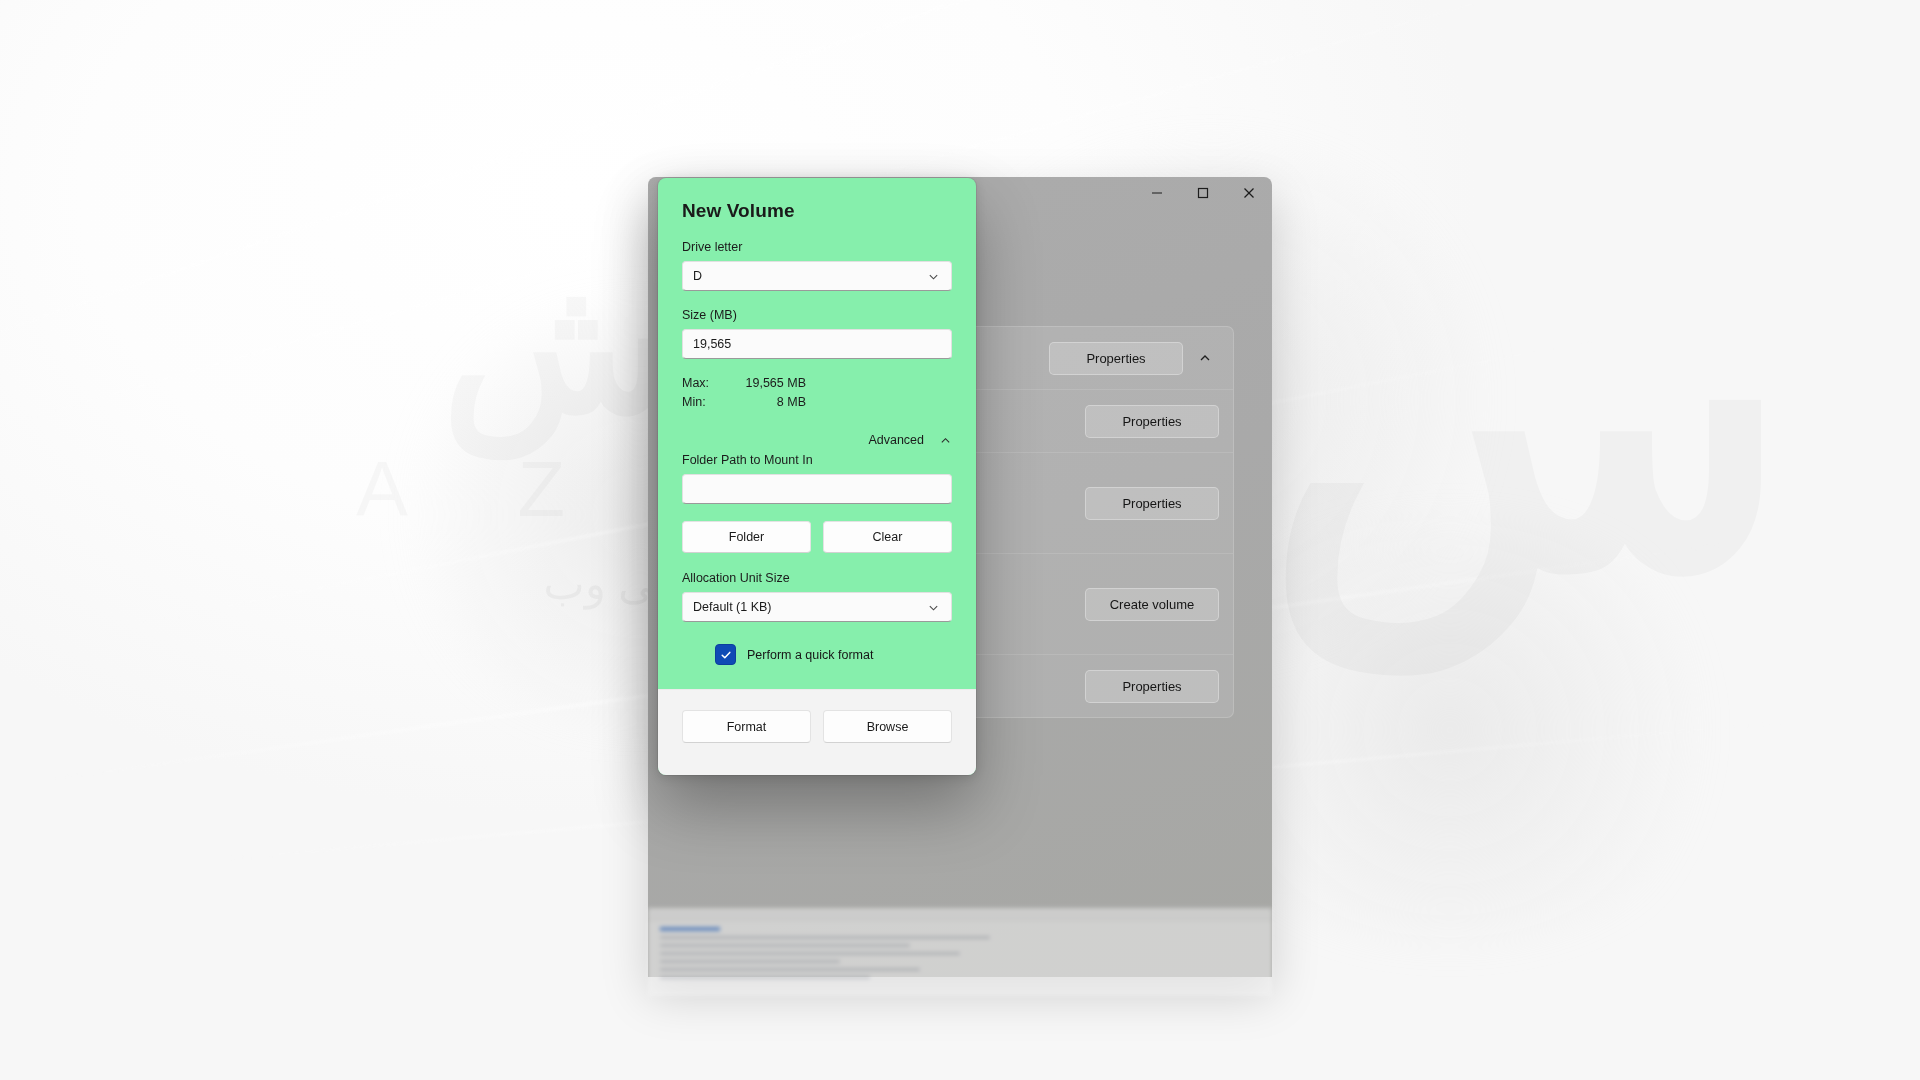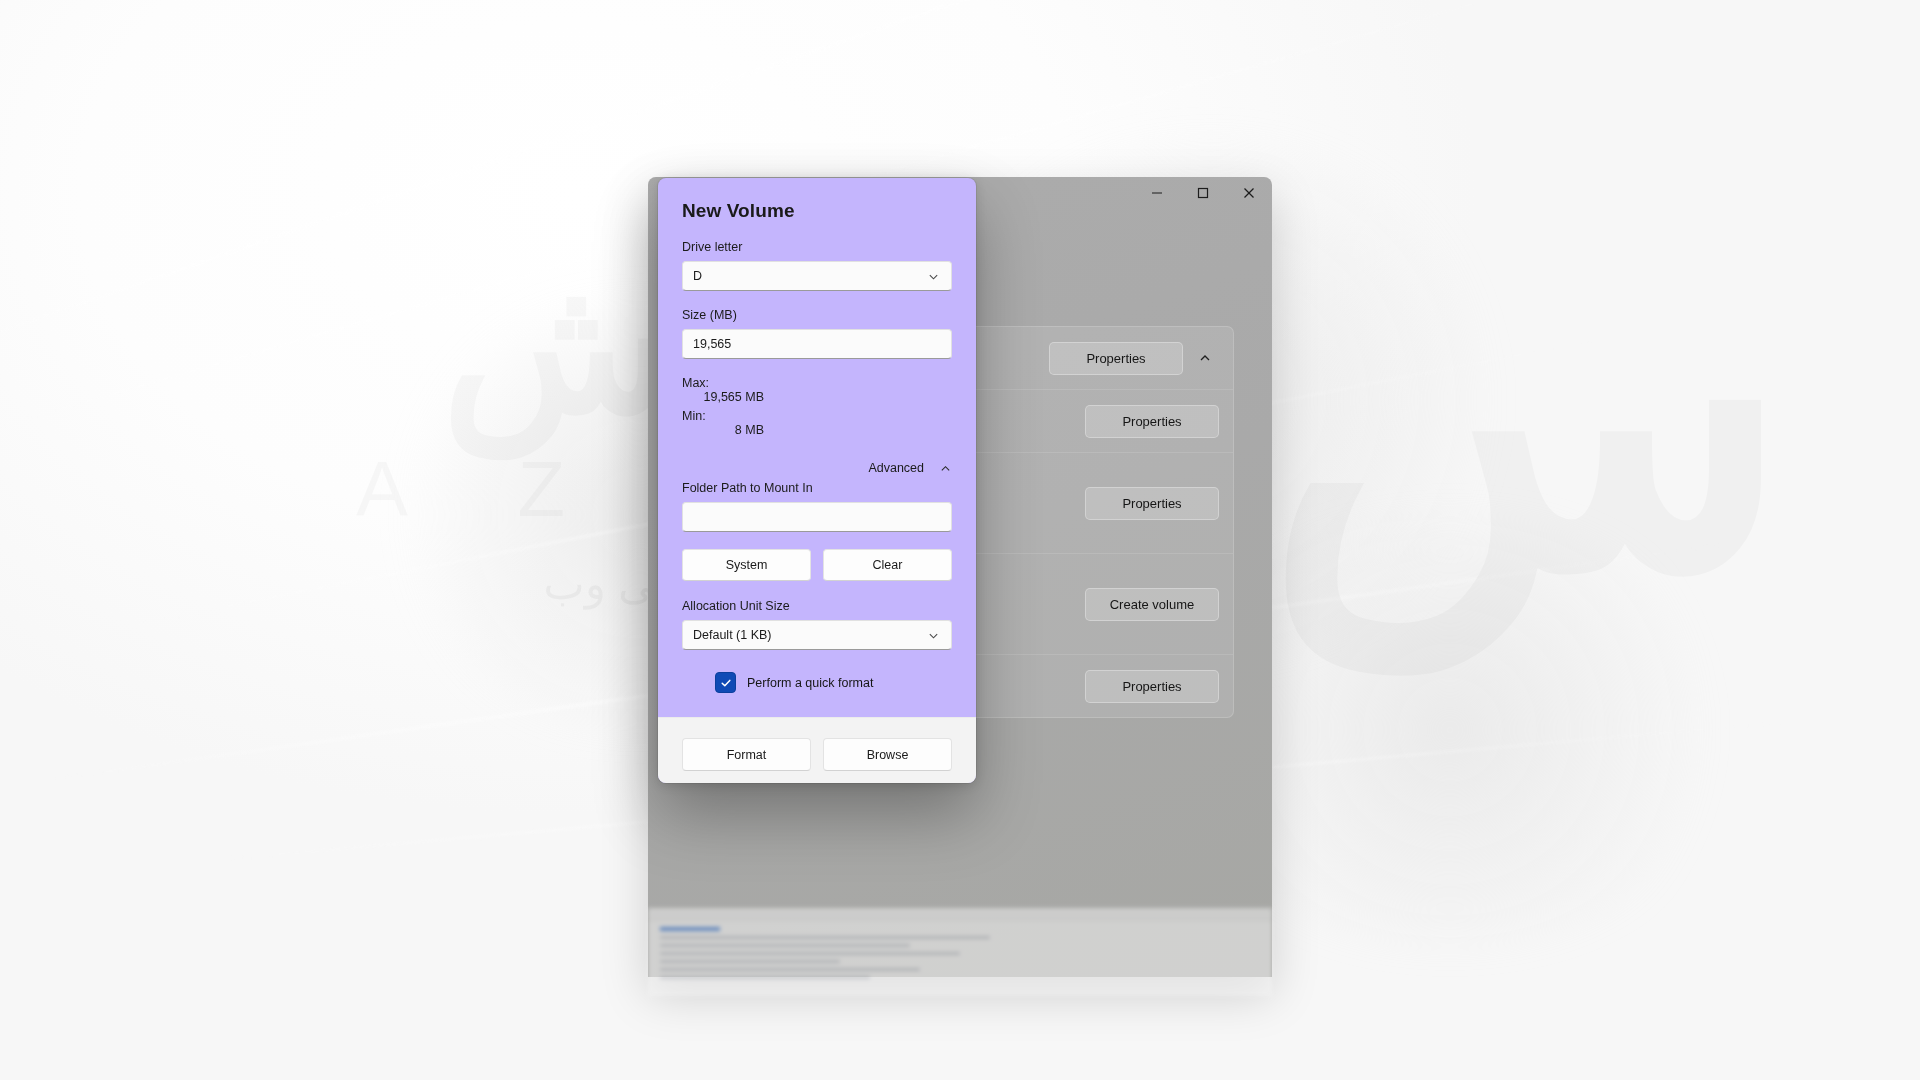--- a/index.html
+++ b/index.html
@@ -189,21 +189,21 @@
   .doc-tabbar { height: 12px; background: #ebebeb; border-bottom: 1px solid #dcdcdc; }
   .doc-line { height: 3px; background: #b9bcc4; margin: 5px 0 0 12px; border-radius: 1px; }
   .doc-accent { height: 4px; width: 60px; background: #2f6fd0; margin: 6px 0 4px 12px; }
 
   
   .dialog {
     position: absolute;
     left: 658px;
     top: 178px;
     width: 318px;
-    background: #c4b5fd;
+    background: #86efac;
     border-radius: 8px;
     box-shadow: 0 0 0 1px rgba(0,0,0,.07), 0 32px 64px rgba(0,0,0,.30), 0 2px 12px rgba(0,0,0,.14);
     overflow: hidden;
     z-index: 5;
   }
   .dlg-body { padding: 22px 24px 0 24px; }
   .dlg-title {
     font-size: 19px;
     font-weight: 600;
     color: #1a1a1a;
@@ -239,21 +239,20 @@
   }
 
   .minmax {
     margin: 16px 0 0 0;
     font-size: 12.5px;
     color: #1b1b1b;
   }
   .minmax-row {
     display: flex;
     margin-bottom: 5px;
-    flex-direction: column;
   }
   .mm-key { width: 42px; }
   .mm-val { width: 82px; text-align: right; }
 
   .advanced-row {
     display: flex;
     align-items: center;
     justify-content: flex-end;
     gap: 14px;
     margin: 24px 0 6px 0;
@@ -301,21 +300,21 @@
     align-items: center;
     justify-content: center;
     flex: none;
   }
   .checkbox svg { display: block; }
   .check-label { font-size: 12.5px; color: #161616; }
 
   .dlg-footer {
     border-top: 1px solid #ececec;
     background: #f3f3f3;
-    padding: 20px 24px 12px 24px;
+    padding: 20px 24px 32px 24px;
     display: flex;
     gap: 12px;
   }
   .dlg-footer .wbtn { height: 31px; }
 </style>
 </head>
 <body>
 
 <div id="root">
 
@@ -445,21 +444,21 @@
       </div>
 
       <div class="fld-group" style="">
         <div class="fld-label">Folder Path to Mount In</div>
         <div class="textbox">
           <span class="val"></span>
         </div>
       </div>
 
       <div class="btn-row">
-        <div class="wbtn">System</div>
+        <div class="wbtn">Folder</div>
         <div class="wbtn">Clear</div>
       </div>
 
       <div class="fld-group" style="margin-top:18px;margin-bottom:0">
         <div class="fld-label">Allocation Unit Size</div>
         <div class="combo">
           <span class="val">Default (1 KB)</span>
           <span class="chev">
             <svg width="11" height="11" viewBox="0 0 12 12">
                 <polyline points="2,4.5 6,8.5 10,4.5" fill="none" stroke="#4a4a4a" stroke-width="1.2"></polyline>

